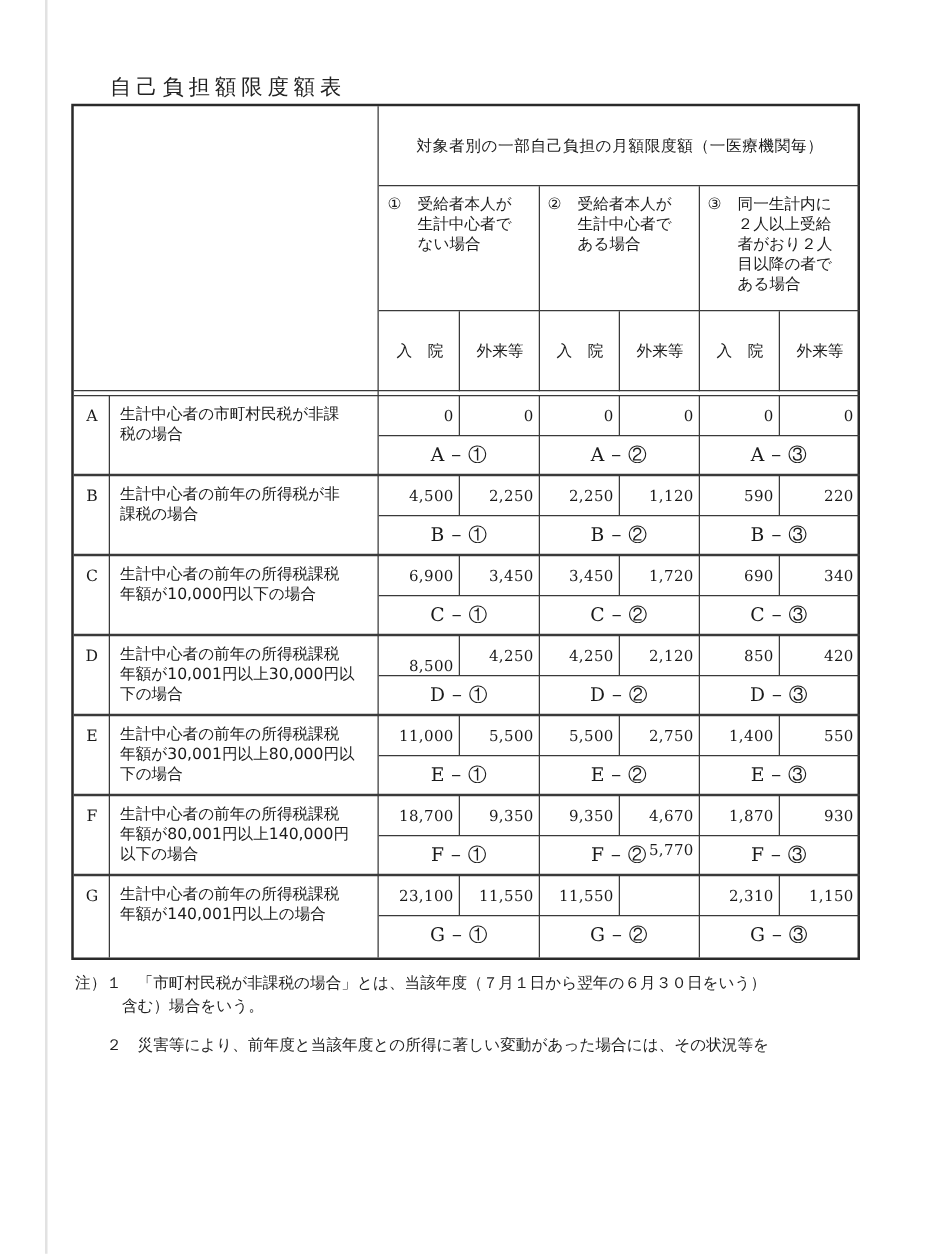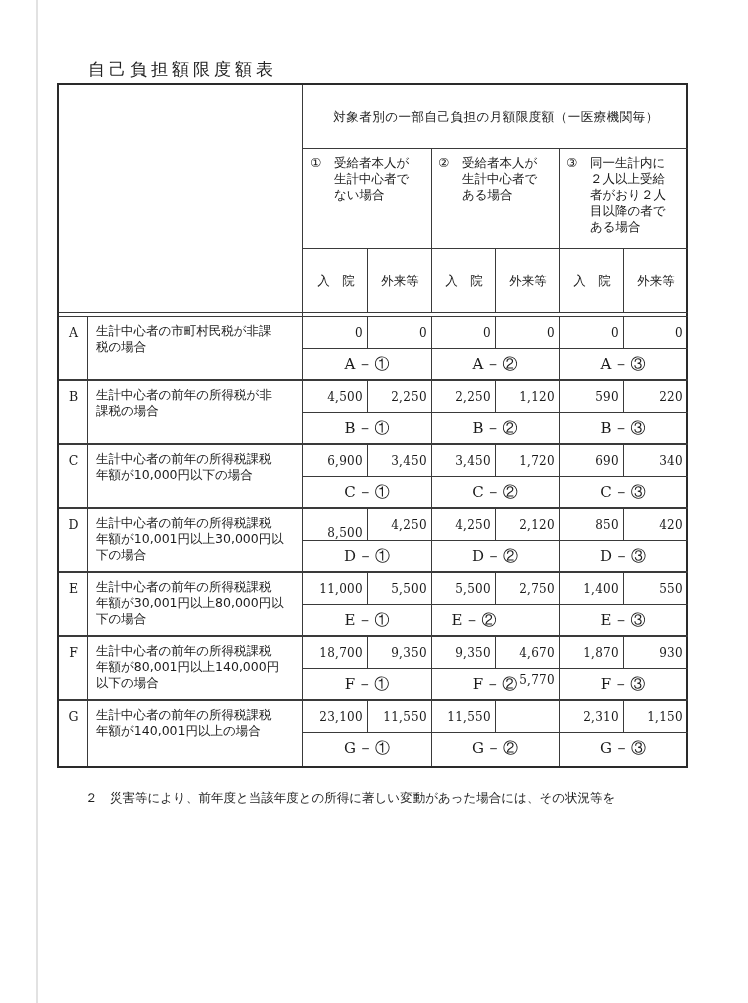--- a/index.html
+++ b/index.html
@@ -168,21 +168,21 @@
       <div class="row-desc" style="top:494px">生計中心者の前年の所得税課税
 年額が30,001円以上80,000円以
 下の場合</div>
       <div class="val" style="left:245px;top:487px">11,000</div>
       <div class="val" style="left:309px;top:487px">5,500</div>
       <div class="val" style="left:373px;top:487px">5,500</div>
       <div class="val" style="left:437px;top:487px">2,750</div>
       <div class="val" style="left:501px;top:487px">1,400</div>
       <div class="val" style="left:565px;top:487px">550</div>
       <div class="code" style="left:245px;top:520px">E－①</div>
-      <div class="code" style="left:352px;top:520px">E－②</div>
+      <div class="code" style="left:373px;top:520px">E－②</div>
       <div class="code" style="left:501px;top:520px">E－③</div>
       <div class="vl" style="left:28px;top:487px;height:64px"></div>
       <div class="hl" style="left:244px;top:519px;width:385px"></div>
       <div class="vl" style="left:308px;top:487px;height:32px"></div>
       <div class="vl" style="left:436px;top:487px;height:32px"></div>
       <div class="vl" style="left:564px;top:487px;height:32px"></div>
       <div class="vl" style="left:372px;top:487px;height:64px"></div>
       <div class="vl" style="left:500px;top:487px;height:64px"></div>
       <div class="hl" style="left:0;top:550px;width:629px;height:2px"></div>
       <div class="row-letter" style="top:560px">F</div>
@@ -222,15 +222,17 @@
       <div class="hl" style="left:244px;top:647px;width:385px"></div>
       <div class="vl" style="left:308px;top:615px;height:32px"></div>
       <div class="vl" style="left:436px;top:615px;height:32px"></div>
       <div class="vl" style="left:564px;top:615px;height:32px"></div>
       <div class="vl" style="left:372px;top:615px;height:66px"></div>
       <div class="vl" style="left:500px;top:615px;height:66px"></div>
     </div>
 </div>
 
 <div class="notes">
+  <div class="note-line">注）１　「市町村民税が非課税の場合」とは、当該年度（７月１日から翌年の６月３０日をいう）</div>
+  <div class="note-line">　　　含む）場合をいう。</div>
   <div class="note-line" style="height:12px"></div>
   <div class="note-line">　　２　災害等により、前年度と当該年度との所得に著しい変動があった場合には、その状況等を</div>
 </div>
 
 </body></html>

